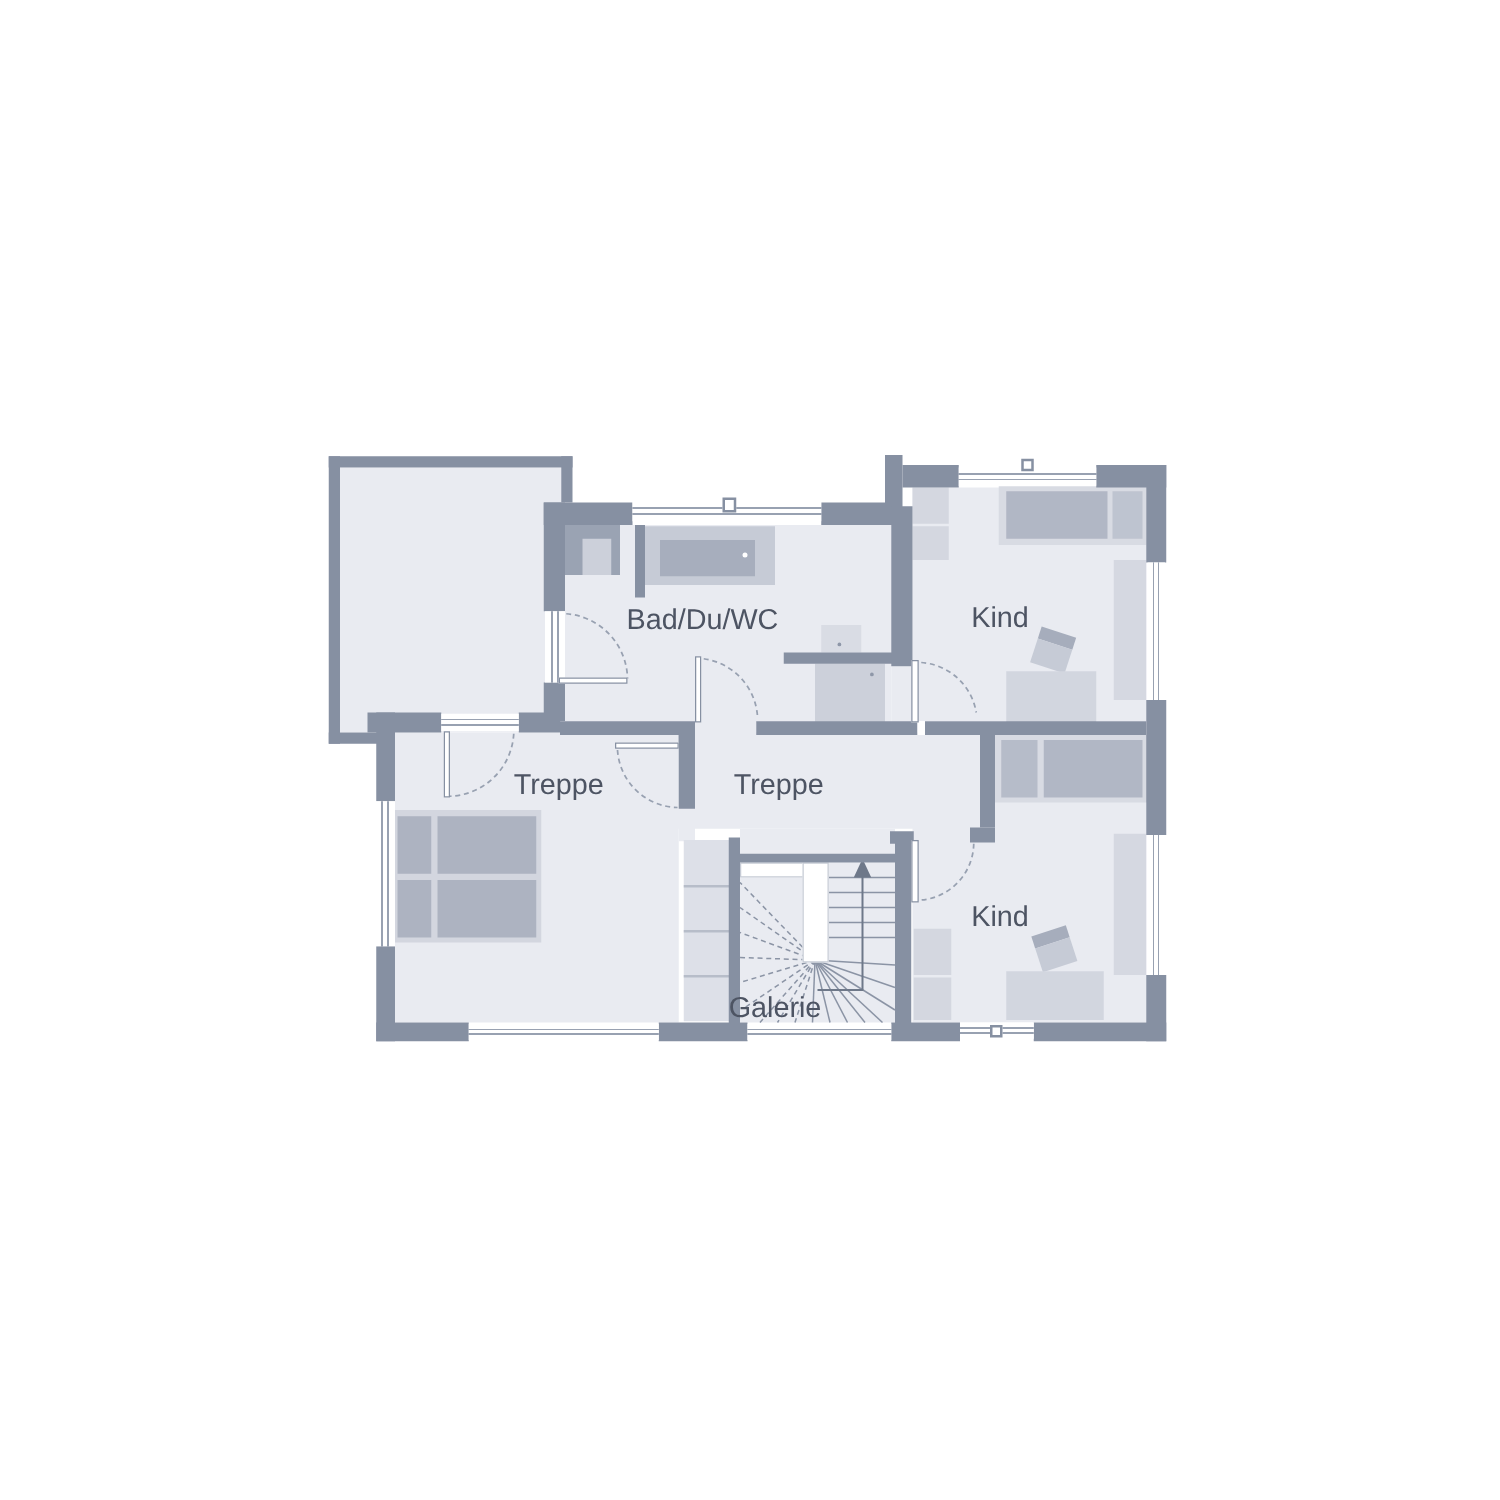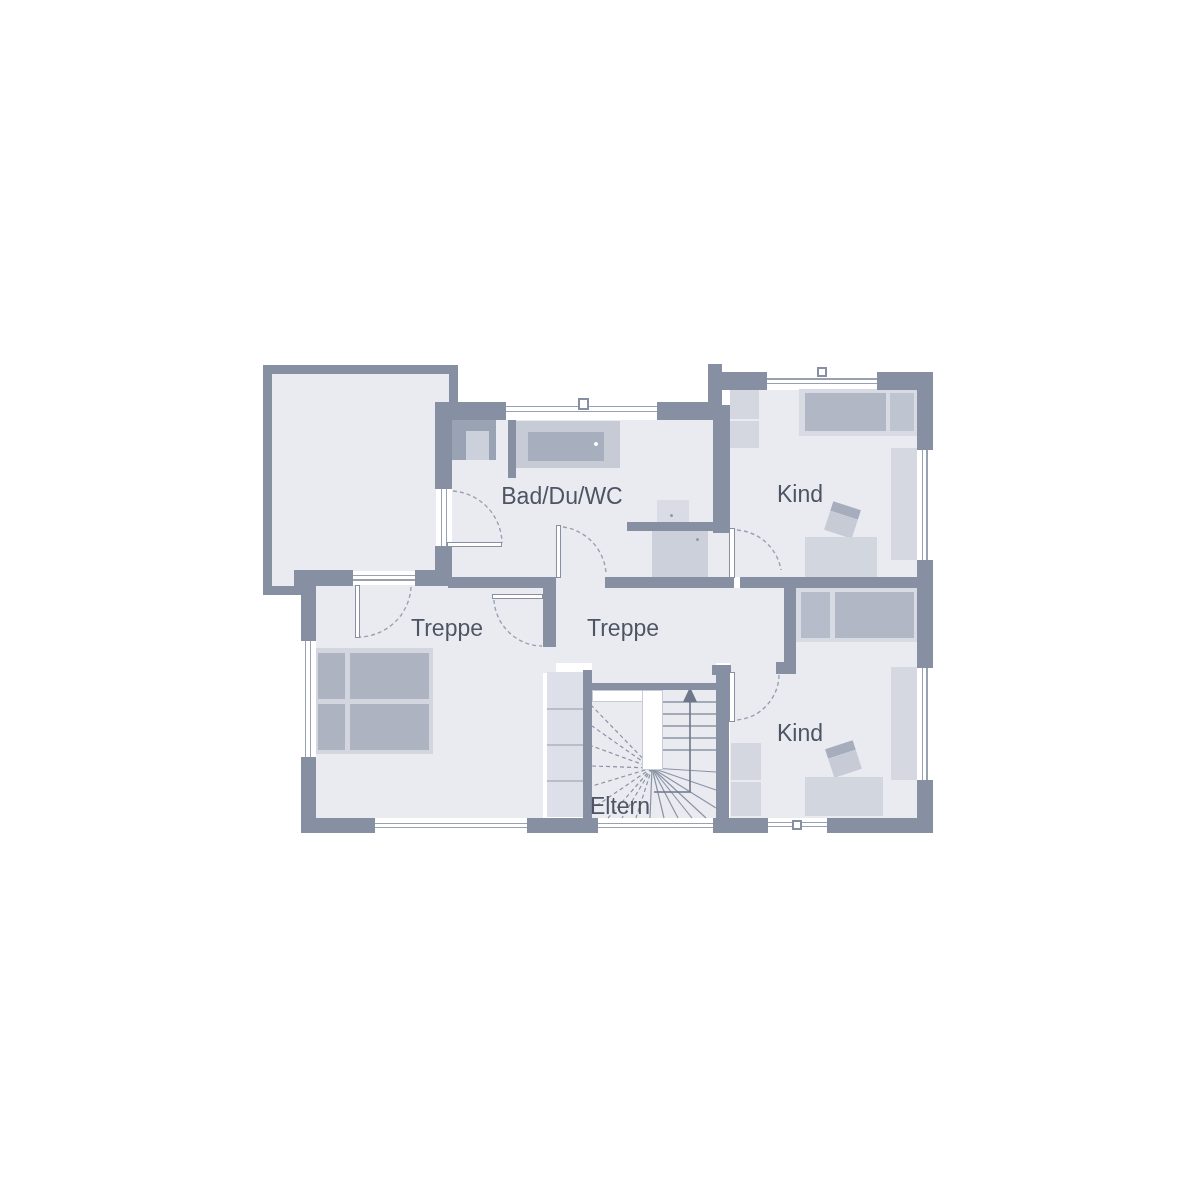--- a/index.html
+++ b/index.html
@@ -212,15 +212,15 @@
   <div class="leaf" style="left:556px;top:525px;width:5px;height:53px;"></div>
   <div class="leaf" style="left:492px;top:594px;width:51px;height:5px;"></div>
   <div class="leaf" style="left:729px;top:528px;width:6px;height:50px;"></div>
   <div class="leaf" style="left:729px;top:672px;width:6px;height:50px;"></div>
 
   <div class="label" style="left:562px;top:496px;">Bad/Du/WC</div>
   <div class="label" style="left:800px;top:494px;">Kind</div>
   <div class="label" style="left:447px;top:628px;">Treppe</div>
   <div class="label" style="left:623px;top:628px;">Treppe</div>
   <div class="label" style="left:800px;top:733px;">Kind</div>
-  <div class="label" style="left:620px;top:806px;">Eltern</div>
+  <div class="label" style="left:620px;top:806px;">Galerie</div>
 
 </div>
 
 </body></html>

